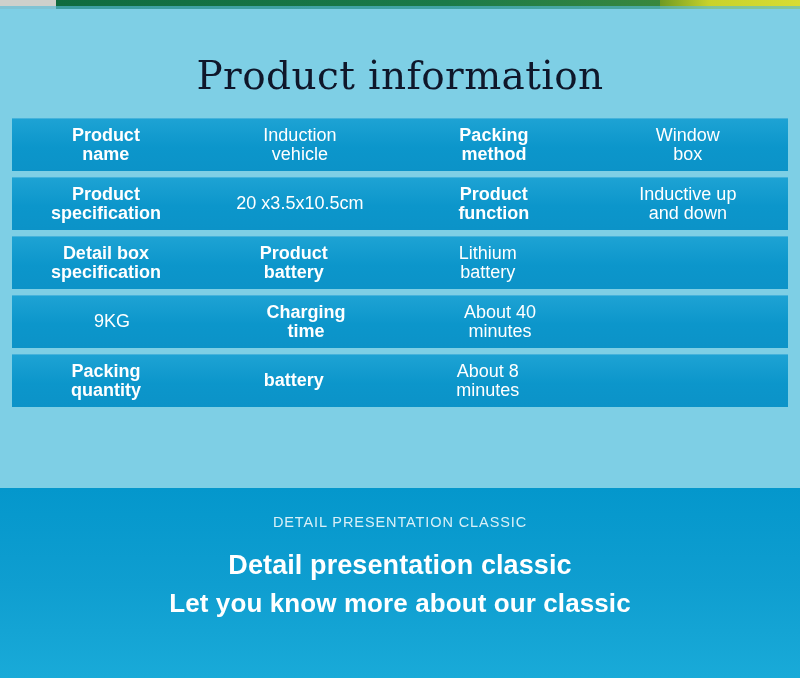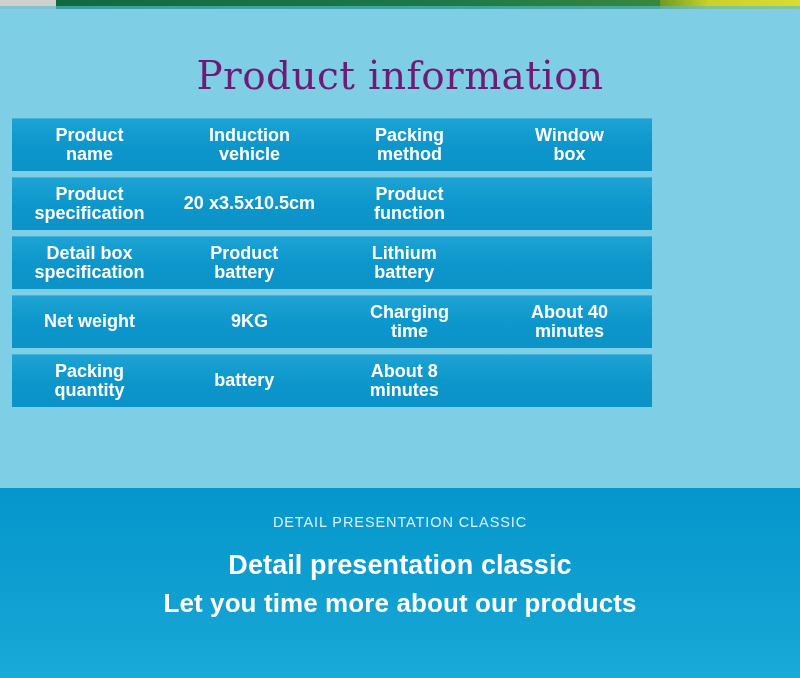--- a/index.html
+++ b/index.html
@@ -61,33 +61,33 @@
     height: 479px;
     background: #7ECFE5;
   }
 
   .page-title {
     position: absolute;
     left: 0;
     top: 44px;
     width: 800px;
     text-align: center;
-    color: #701a75;
+    color: #0f172a;
     font-size: 39px;
     font-weight: 400;
     letter-spacing: .4px;
     font-family: "DejaVu Serif", serif;
   }
 
   
   .spec-table {
     position: absolute;
     left: 12px;
     top: 109px;
-    width: 640px;
+    width: 776px;
   }
   .spec-row {
     display: flex;
     height: 53px;
     margin-bottom: 6px;
     background: linear-gradient(180deg, #1EA3D4 0%, #0C96CB 55%, #0C93C8 100%);
     box-shadow: 0 1px 0 rgba(255,255,255,.18) inset;
   }
   .cell {
     display: flex;
@@ -100,21 +100,21 @@
     box-sizing: border-box;
   }
   .cell-label {
     width: 24.2%;
     font-size: 18px;
     font-weight: bold;
   }
   .cell-value {
     width: 25.8%;
     font-size: 18px;
-    font-weight: bold;
+    font-weight: normal;
   }
   .cell .txt {
     display: block;
   }
   .cell .txt .l2 { display: block; }
 
   
   .detail-section {
     position: absolute;
     left: 0;
@@ -213,20 +213,26 @@
           <span class="txt">
             <span>20 x3.5x10.5cm</span>
           </span>
         </div>
         <div class="cell cell-label">
           <span class="txt">
             <span>Product</span>
             <span class="l2">function</span>
           </span>
         </div>
+        <div class="cell cell-value">
+          <span class="txt">
+            <span>Inductive up</span>
+            <span class="l2">and down</span>
+          </span>
+        </div>
       </div>
 
       <div class="spec-row">
         <div class="cell cell-label">
           <span class="txt">
             <span>Detail box</span>
             <span class="l2">specification</span>
           </span>
         </div>
         <div class="cell cell-label">
@@ -237,25 +243,20 @@
         </div>
         <div class="cell cell-value">
           <span class="txt">
             <span>Lithium</span>
             <span class="l2">battery</span>
           </span>
         </div>
       </div>
 
       <div class="spec-row">
-        <div class="cell cell-label">
-          <span class="txt">
-            <span>Net weight</span>
-          </span>
-        </div>
         <div class="cell cell-value">
           <span class="txt">
             <span>9KG</span>
           </span>
         </div>
         <div class="cell cell-label">
           <span class="txt">
             <span>Charging</span>
             <span class="l2">time</span>
           </span>
@@ -287,16 +288,16 @@
           </span>
         </div>
       </div>
 
     </div>
   </div>
 
   <div class="detail-section">
     <div class="detail-kicker">DETAIL PRESENTATION CLASSIC</div>
     <div class="detail-heading">Detail presentation classic</div>
-    <div class="detail-sub">Let you time more about our products</div>
+    <div class="detail-sub">Let you know more about our classic</div>
   </div>
 
 </div>
 
 </body></html>

